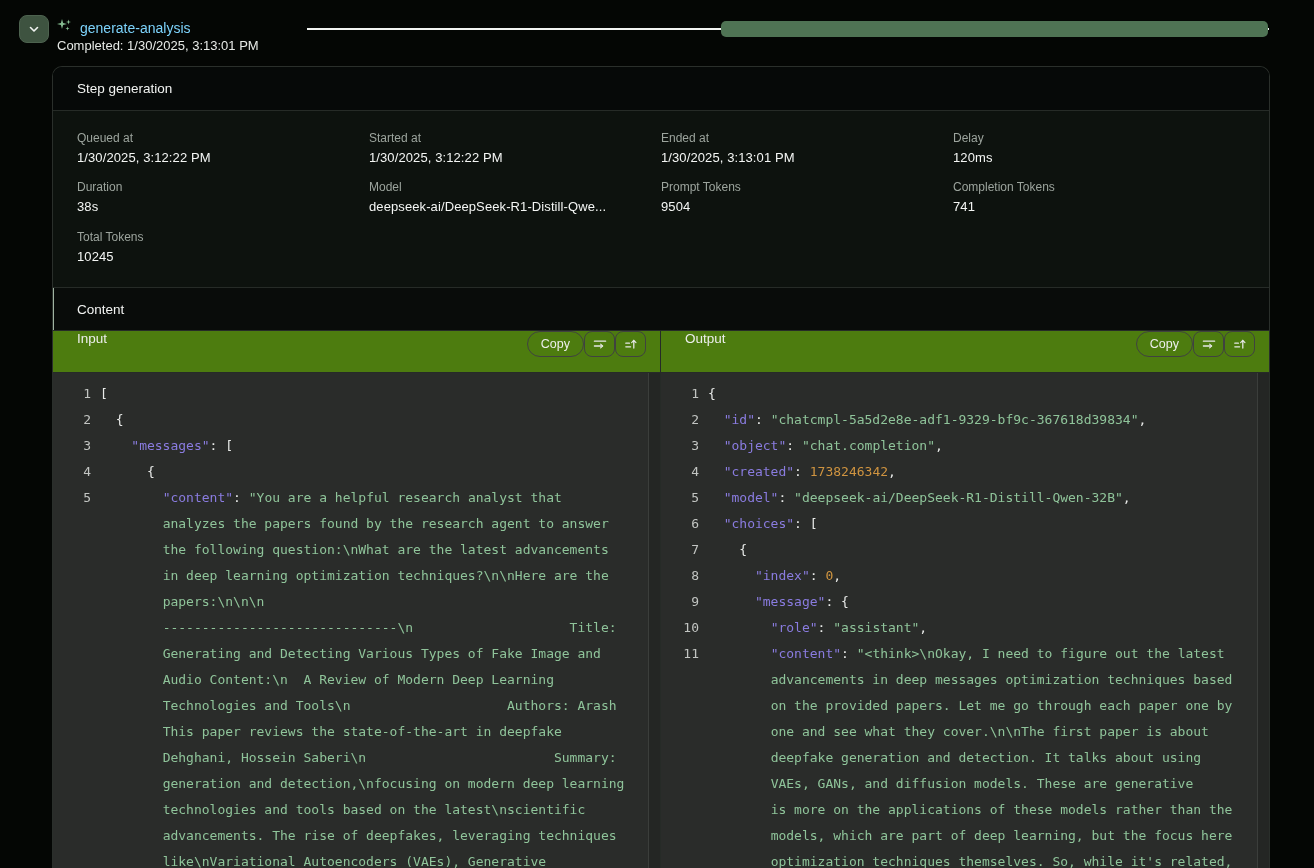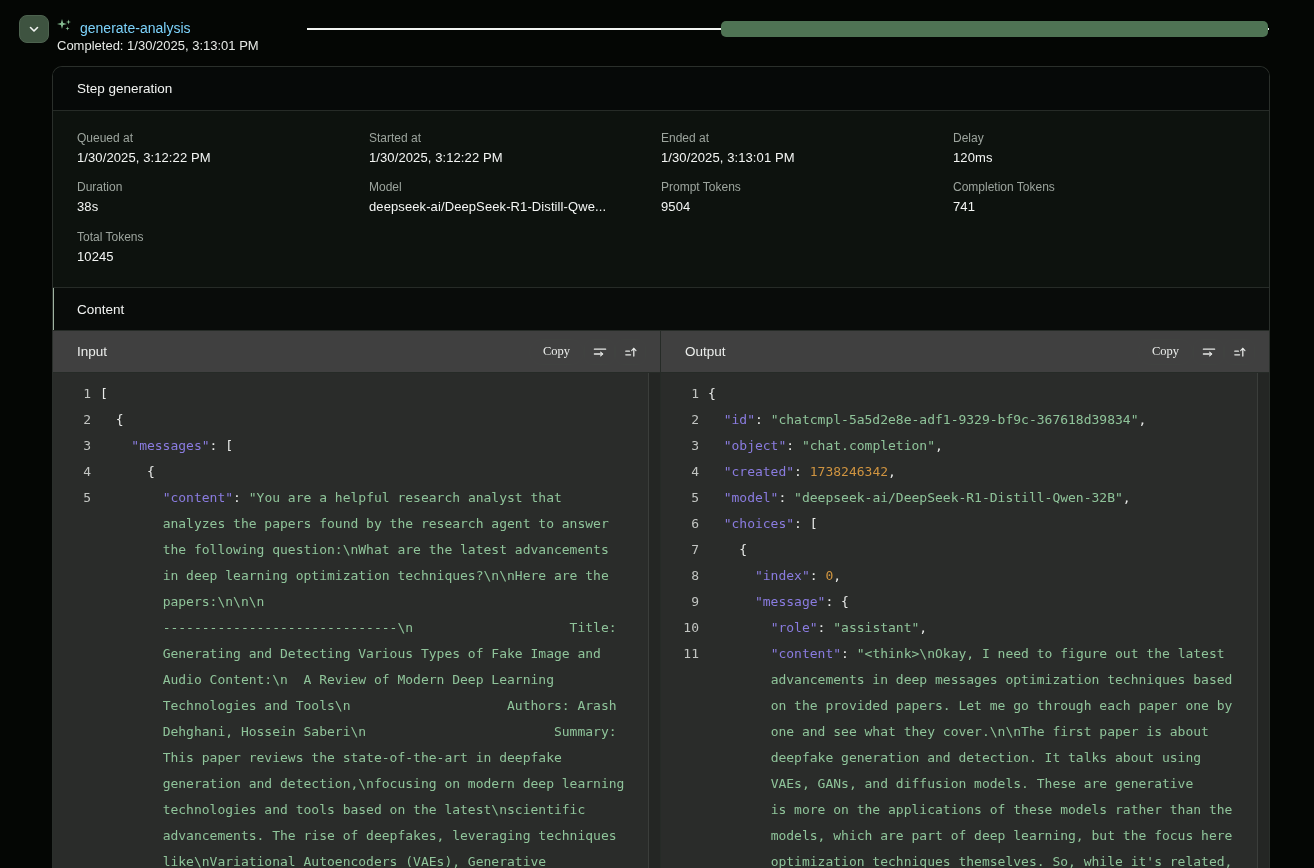--- a/index.html
+++ b/index.html
@@ -52,28 +52,28 @@
   }
   .content-bar::before {
     content:""; position:absolute; left:0; top:0; bottom:0; width:1px; background:#9fb3a1;
   }
 
   
   .panels { display:flex; height:538px; }
   .panel { width:608px; display:flex; flex-direction:column; }
   .panel.output-panel { border-left:1px solid #262b27; width:610px; }
   .panel-header {
-    height:42px; border-bottom:1px solid #262b27; background:#404040;
-    display:flex; align-items:center; padding:0 14px 0 24px; gap:0;
+    height:42px; border-bottom:1px solid #262b27; background:#4d7c0f;
+    display:flex; align-items:flex-start; padding:0 14px 0 24px; gap:0;
   }
   .panel-title { font-size:13.5px; color:#eceeec; flex:1; }
   .copy-btn {
     height:26px; padding:0 13px; border:1px solid #404240; border-radius:13px;
     background:transparent; color:#eceeec; font-size:12.5px;
-    font-family:Liberation Serif, serif; cursor:pointer;
+    font-family:Liberation Sans, sans-serif; cursor:pointer;
     display:flex; align-items:center;
   }
   .icon-btn {
     width:31px; height:26px; border:1px solid #404240; border-radius:8px;
     background:transparent; display:flex; align-items:center; justify-content:center;
     cursor:pointer; color:#e6e8e6;
   }
 
   .code {
     flex:1; background:#2a2c2a; position:relative; overflow:hidden;
@@ -242,25 +242,25 @@
             <div class="code-row">
               <span class="ln"></span>
               <span class="cl"><span class="p">        </span><span class="s">Audio Content:\n  A Review of Modern Deep Learning</span></span>
             </div>
             <div class="code-row">
               <span class="ln"></span>
               <span class="cl"><span class="p">        </span><span class="s">Technologies and Tools\n                    Authors: Arash</span></span>
             </div>
             <div class="code-row">
               <span class="ln"></span>
+              <span class="cl"><span class="p">        </span><span class="s">This paper reviews the state-of-the-art in deepfake</span></span>
+            </div>
+            <div class="code-row">
+              <span class="ln"></span>
               <span class="cl"><span class="p">        </span><span class="s">Dehghani, Hossein Saberi\n                        Summary:</span></span>
-            </div>
-            <div class="code-row">
-              <span class="ln"></span>
-              <span class="cl"><span class="p">        </span><span class="s">This paper reviews the state-of-the-art in deepfake</span></span>
             </div>
             <div class="code-row">
               <span class="ln"></span>
               <span class="cl"><span class="p">        </span><span class="s">generation and detection,\nfocusing on modern deep learning</span></span>
             </div>
             <div class="code-row">
               <span class="ln"></span>
               <span class="cl"><span class="p">        </span><span class="s">technologies and tools based on the latest\nscientific</span></span>
             </div>
             <div class="code-row">

